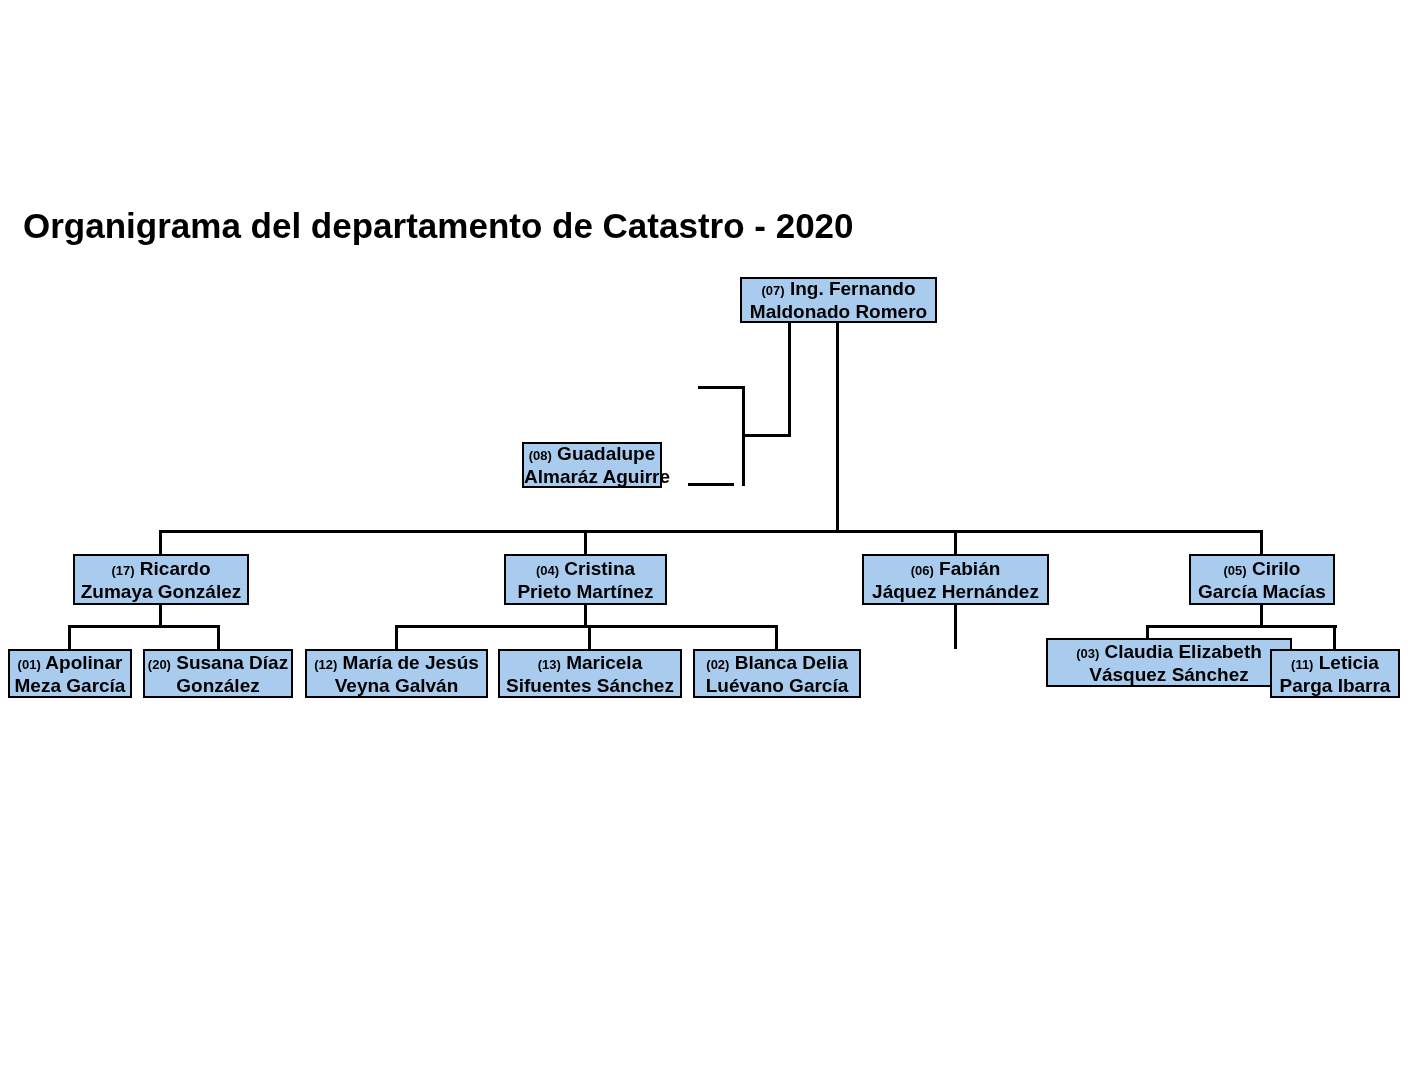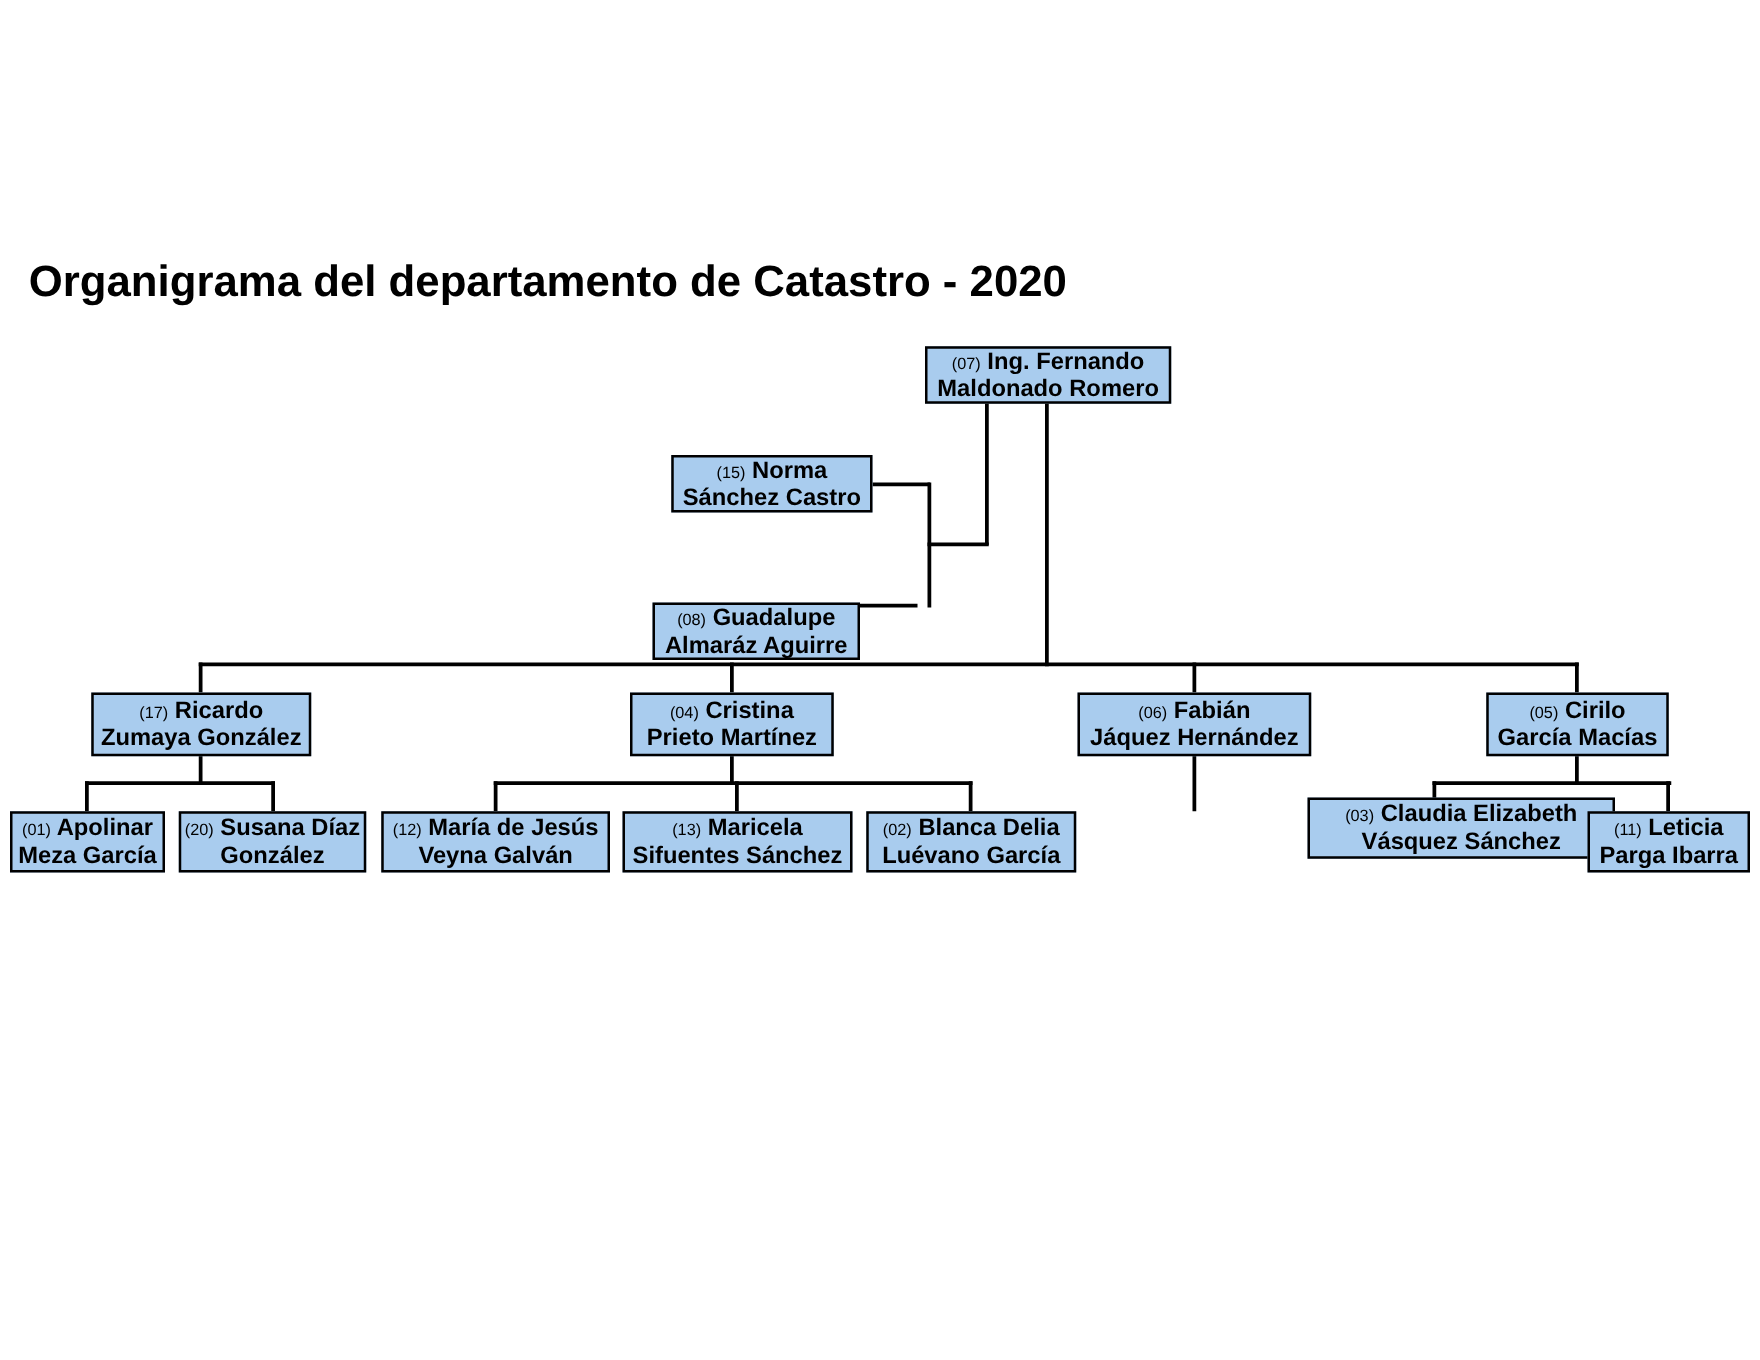--- a/index.html
+++ b/index.html
@@ -9,21 +9,21 @@
     position:absolute;left:0;top:206px;width:1408px;
     font-size:35px;font-weight:bold;color:#000;letter-spacing:0px;white-space:nowrap;padding-left:23px;
   }
   .node{
     position:absolute;box-sizing:border-box;
     background:#A9CCEE;border:2px solid #000;
     display:flex;flex-direction:column;justify-content:center;
     text-align:center;color:#000;font-weight:bold;font-size:19px;line-height:21px;
     white-space:nowrap;
   }
-  .node .num{font-size:13px;font-weight:normal;vertical-align:baseline;}
+  .node .num{font-size:13px;font-weight:bold;vertical-align:baseline;}
   .line{position:absolute;background:#000;}
 </style>
 </head>
 <body>
 
 <div id="canvas">
 
   <div class="title">Organigrama del departamento de Catastro - 2020</div>
 
   <div class="line" style="left:788px;top:322px;width:3px;height:114px"></div>
@@ -50,25 +50,21 @@
   <div class="line" style="left:1260px;top:604px;width:3px;height:24px"></div>
   <div class="line" style="left:1146px;top:625px;width:191px;height:3px"></div>
   <div class="line" style="left:1146px;top:625px;width:3px;height:24px"></div>
   <div class="line" style="left:1333px;top:625px;width:3px;height:24px"></div>
 
   <div class="node" style="left:740px;top:277px;width:197px;height:46px">
     <div><span class="num">(07)</span> <span>Ing. Fernando</span></div>
     <div>Maldonado Romero</div>
   </div>
 
-  <div class="node" style="left:537px;top:364px;width:161px;height:46px">
-    <div><span class="num">(15)</span> <span>Norma</span></div>
-    <div>Sánchez Castro</div>
-  </div>
-  <div class="node" style="left:522px;top:482px;width:166px;height:46px">
+  <div class="node" style="left:522px;top:442px;width:140px;height:46px">
     <div><span class="num">(08)</span> <span>Guadalupe</span></div>
     <div>Almaráz Aguirre</div>
   </div>
 
   <div class="node" style="left:73px;top:554px;width:176px;height:51px">
     <div><span class="num">(17)</span> <span>Ricardo</span></div>
     <div>Zumaya González</div>
   </div>
   <div class="node" style="left:504px;top:554px;width:163px;height:51px">
     <div><span class="num">(04)</span> <span>Cristina</span></div>

